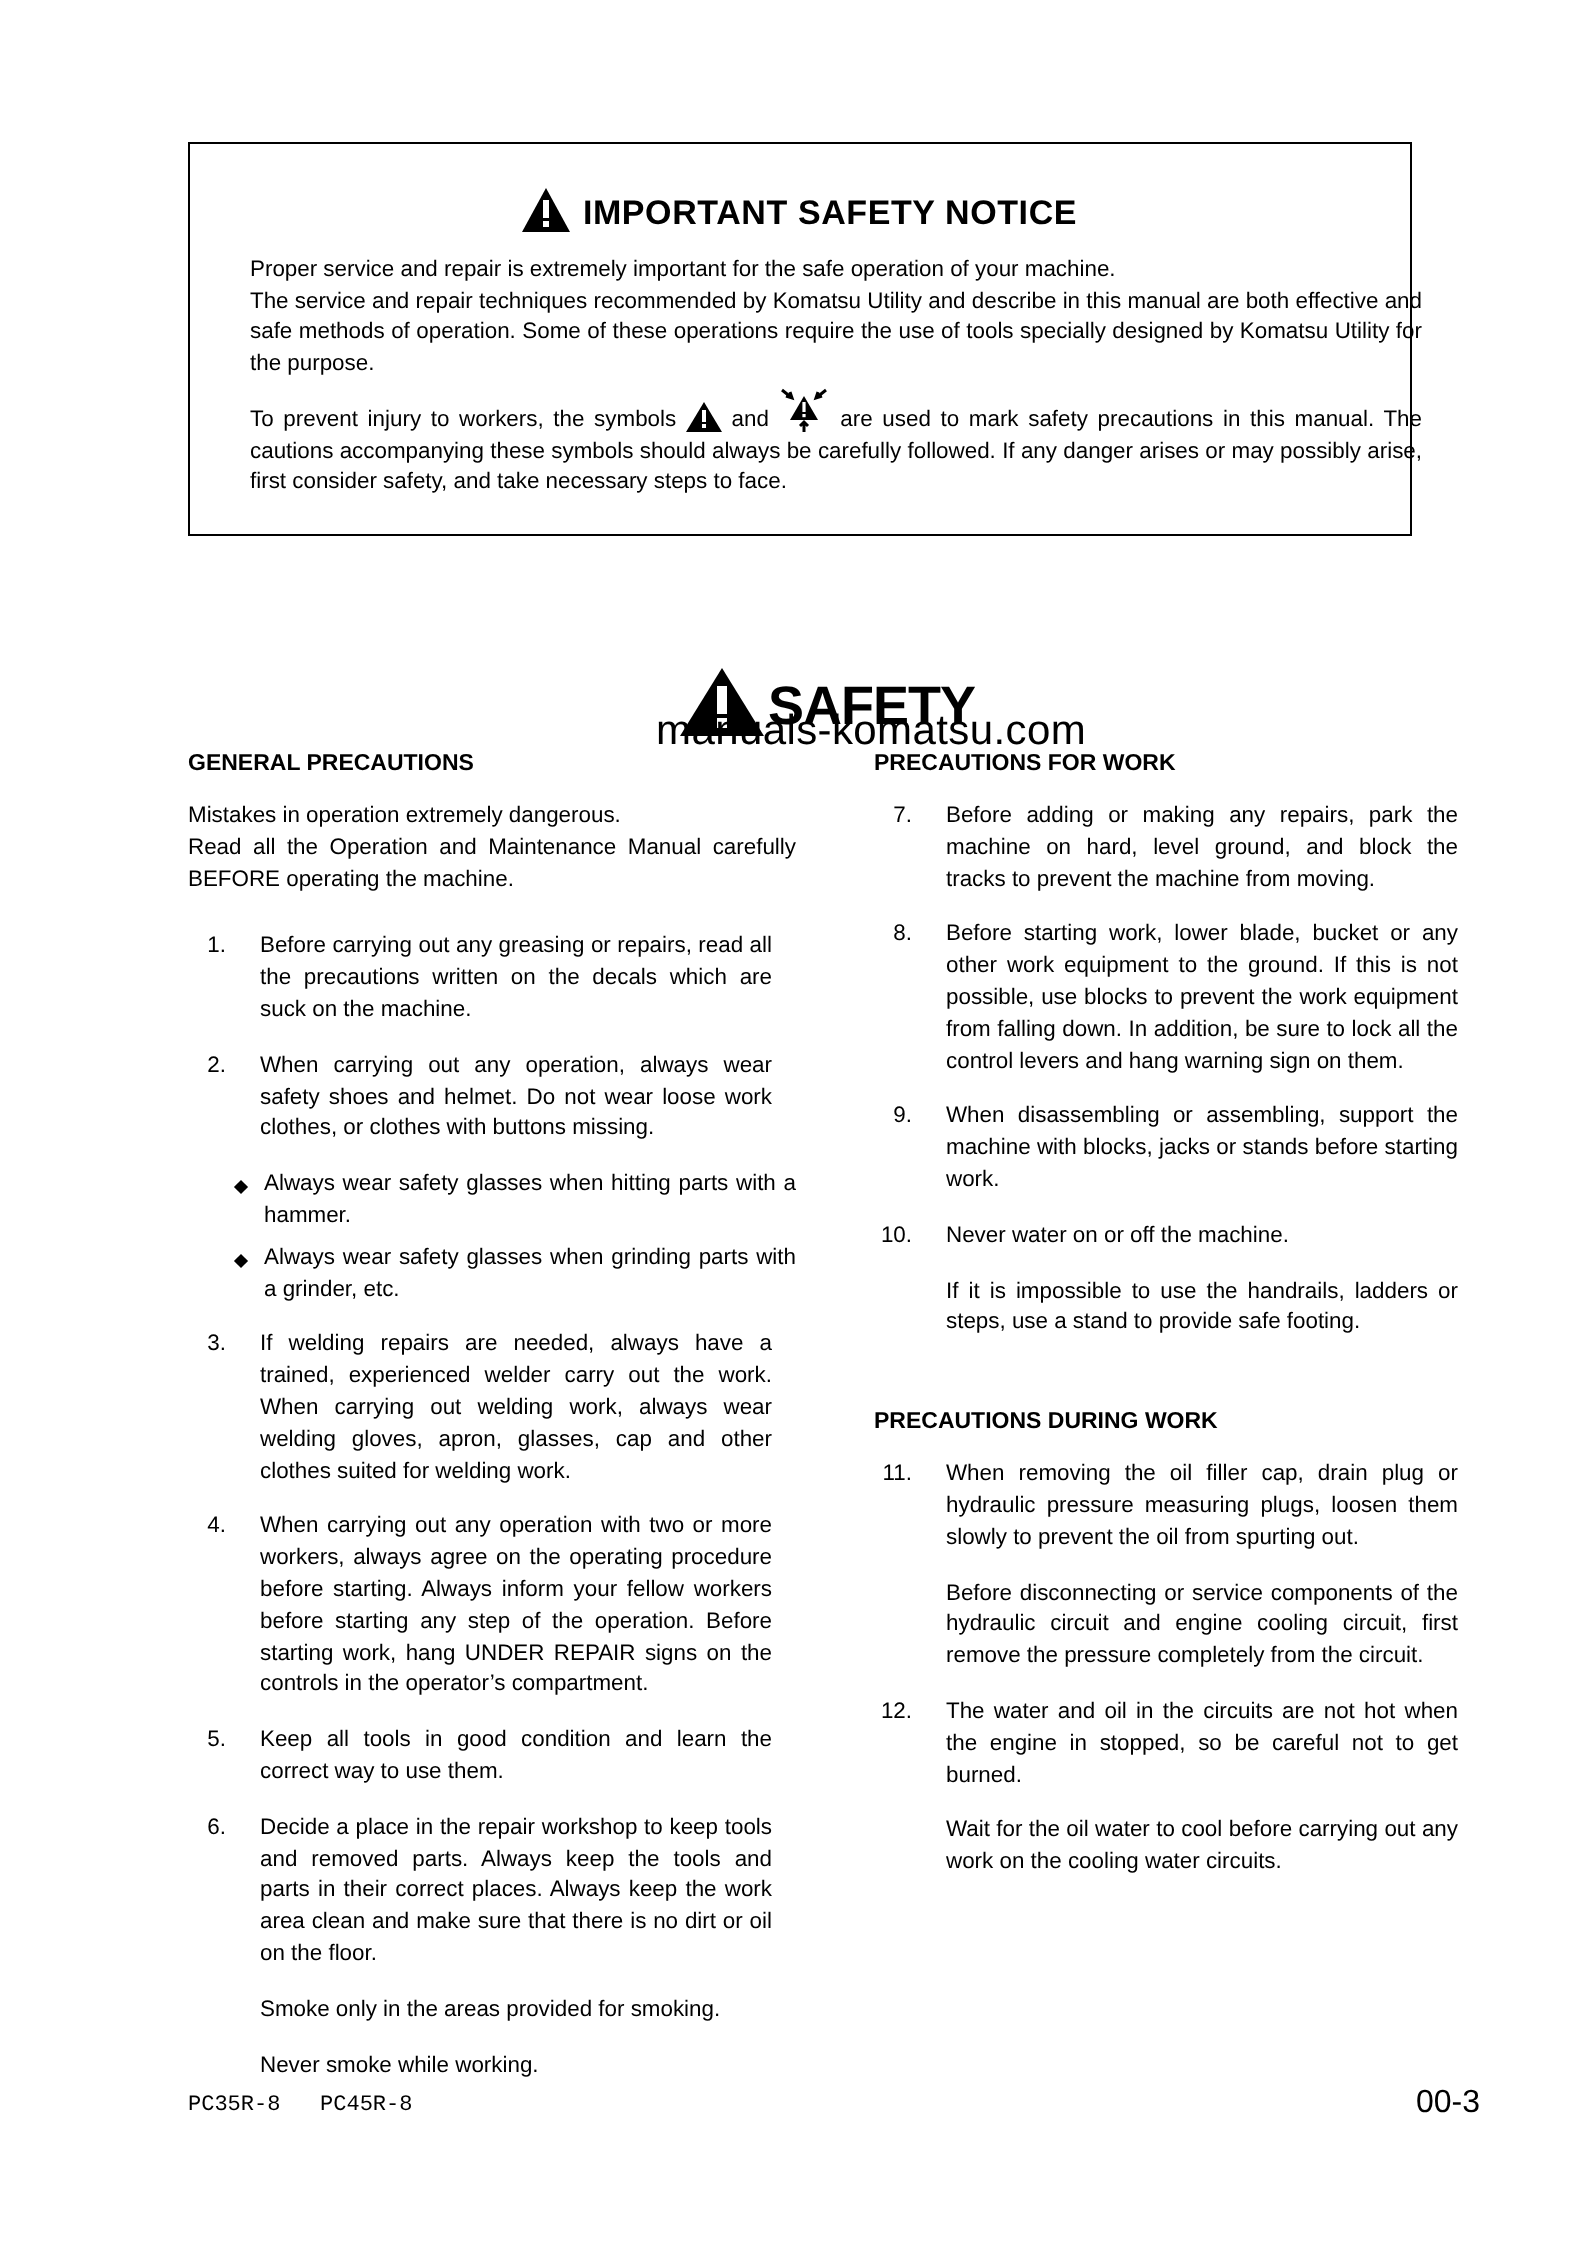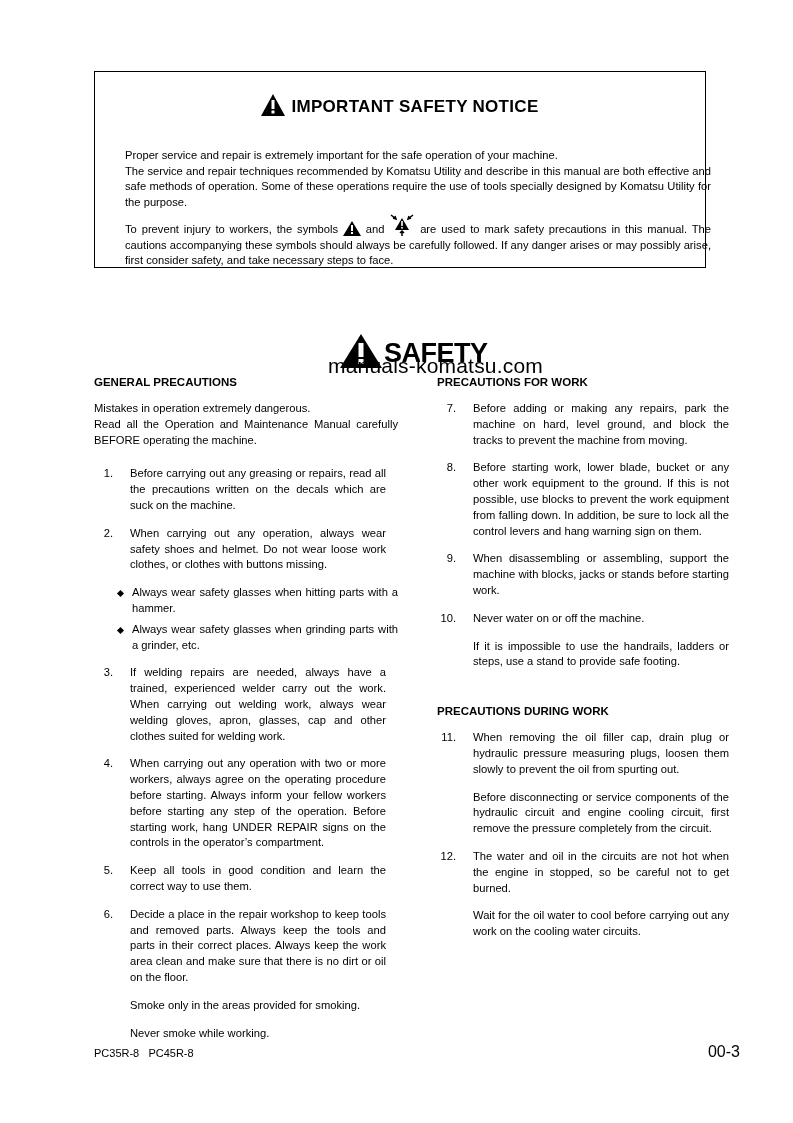--- a/index.html
+++ b/index.html
@@ -3,38 +3,38 @@
 <meta charset="utf-8">
 <style>
   html, body { margin:0; padding:0; background:#fff; }
   body { width:793px; height:1123px; position:relative; overflow:hidden;
          font-family:"Liberation Sans", sans-serif; color:#000; }
   .notice-box { position:absolute; left:94px; top:71px; width:612px; height:197px;
          border:1px solid #000; box-sizing:border-box; }
   .notice-title { position:absolute; top:22px; left:0; width:100%; text-align:center;
          font-weight:bold; font-size:17px; letter-spacing:0.3px; }
   .notice-title svg { vertical-align:-4px; margin-right:6px; }
-  .notice-body { position:absolute; left:30px; top:76px; width:586px; font-size:11.2px; line-height:15.5px; }
+  .notice-body { position:absolute; left:30px; top:56px; width:586px; font-size:11.2px; line-height:15.5px; }
   .notice-body p { margin:0 0 5px 0; text-align:justify; }
   .inline-icon { display:inline-block; vertical-align:-3px; }
   .safety-head { position:absolute; left:340px; top:334px; font-weight:bold; font-size:27px; letter-spacing:-0.5px; }
   .safety-head svg { vertical-align:-6px; margin-right:2px; }
   .watermark { position:absolute; left:328px; top:354px; font-size:21px; color:#000; letter-spacing:0.2px; }
   .col { position:absolute; font-size:11.2px; line-height:15.8px; }
   .col-left { left:94px; top:375px; width:304px; }
   .col-right { left:437px; top:375px; width:304px; }
   h3 { font-size:11.5px; font-weight:bold; margin:0 0 12px 0; line-height:14px; }
   .intro { margin:0 0 18px 0; }
   .item { position:relative; padding-left:24px; margin:0 0 8px 0; text-align:justify; }
   .item .num { position:absolute; left:0; width:19px; text-align:right; }
   .item p { margin:12px; }
   .bullet { position:relative; padding-left:14px; margin:5px 0 4px 0; text-align:justify; }
   .bullet .dot { position:absolute; left:0; top:6px; width:5px; height:5px; background:#000; transform:rotate(45deg); }
   .gap { height:22px; }
-  .footer-left { position:absolute; left:94px; top:1047px; font-size:11px; }
+  .footer-left { position:absolute; left:94px; top:1047px; font-size:11px;font-family:Liberation Mono, monospace; }
   .footer-right { position:absolute; right:53px; top:1043px; font-size:16px; }
 </style>
 </head>
 <body>
 
 <div class="notice-box">
   <div class="notice-title">
     <svg width="24" height="22" viewBox="0 0 24 22">
         <polygon points="12,0 24,22 0,22" fill="#000"></polygon>
         <rect x="10.5" y="6" width="3" height="9" fill="#fff"></rect>

